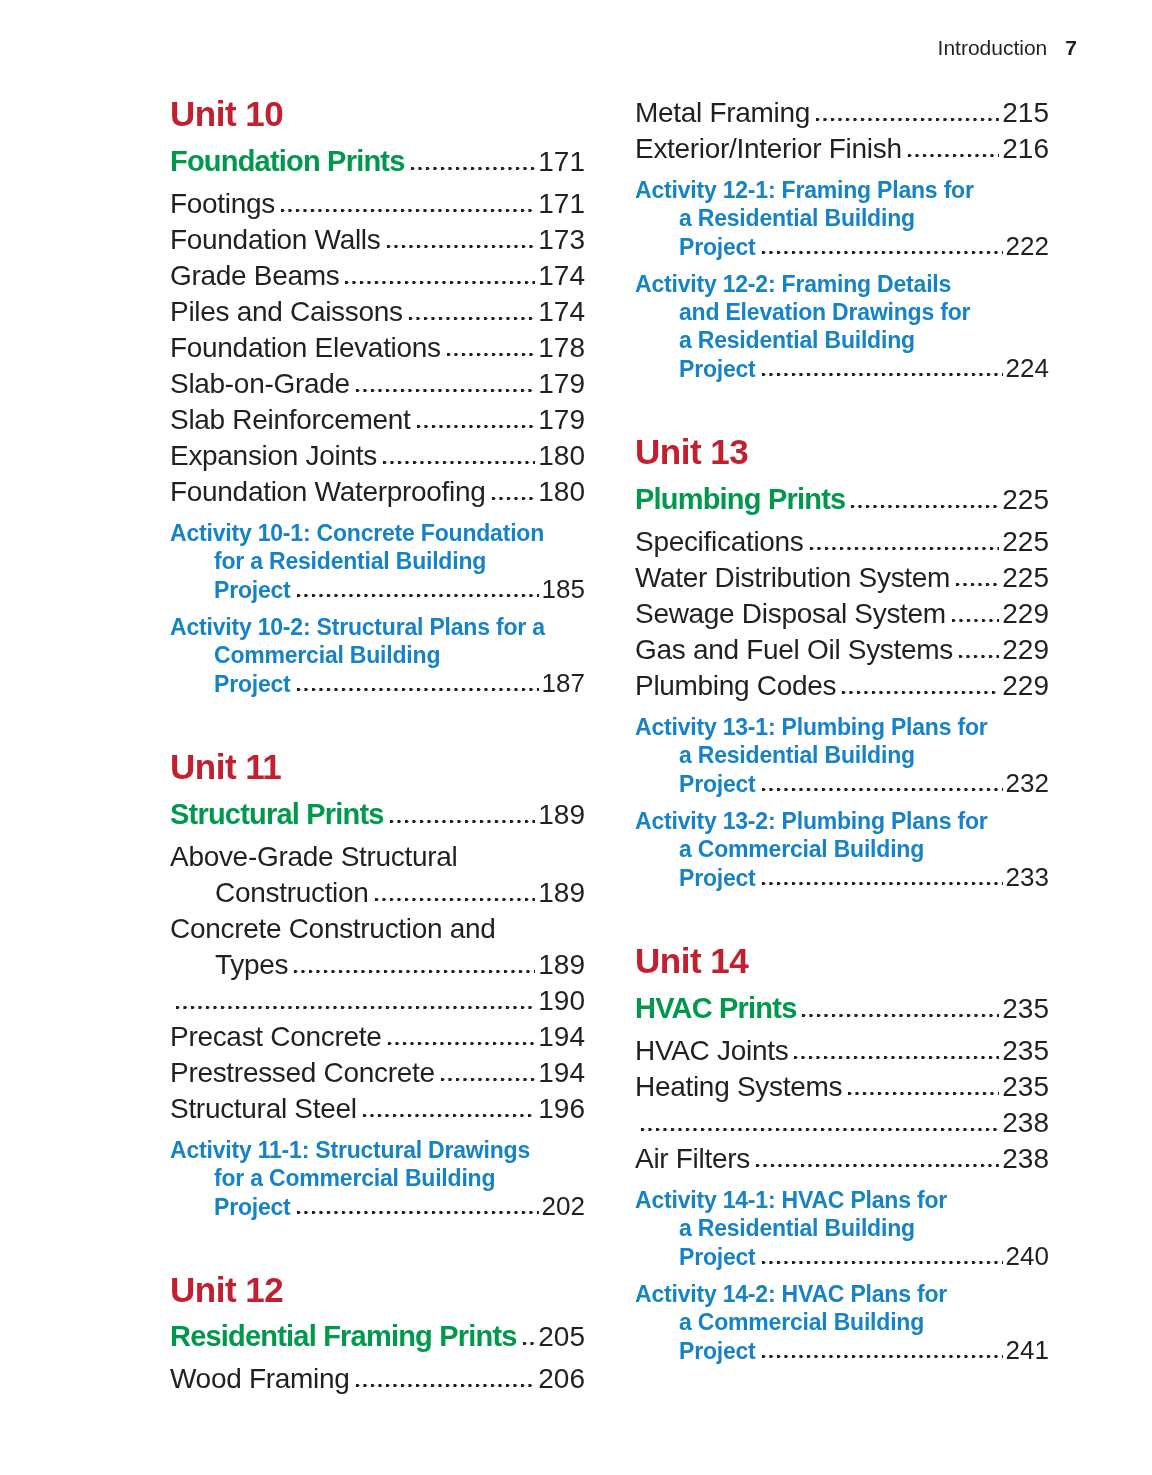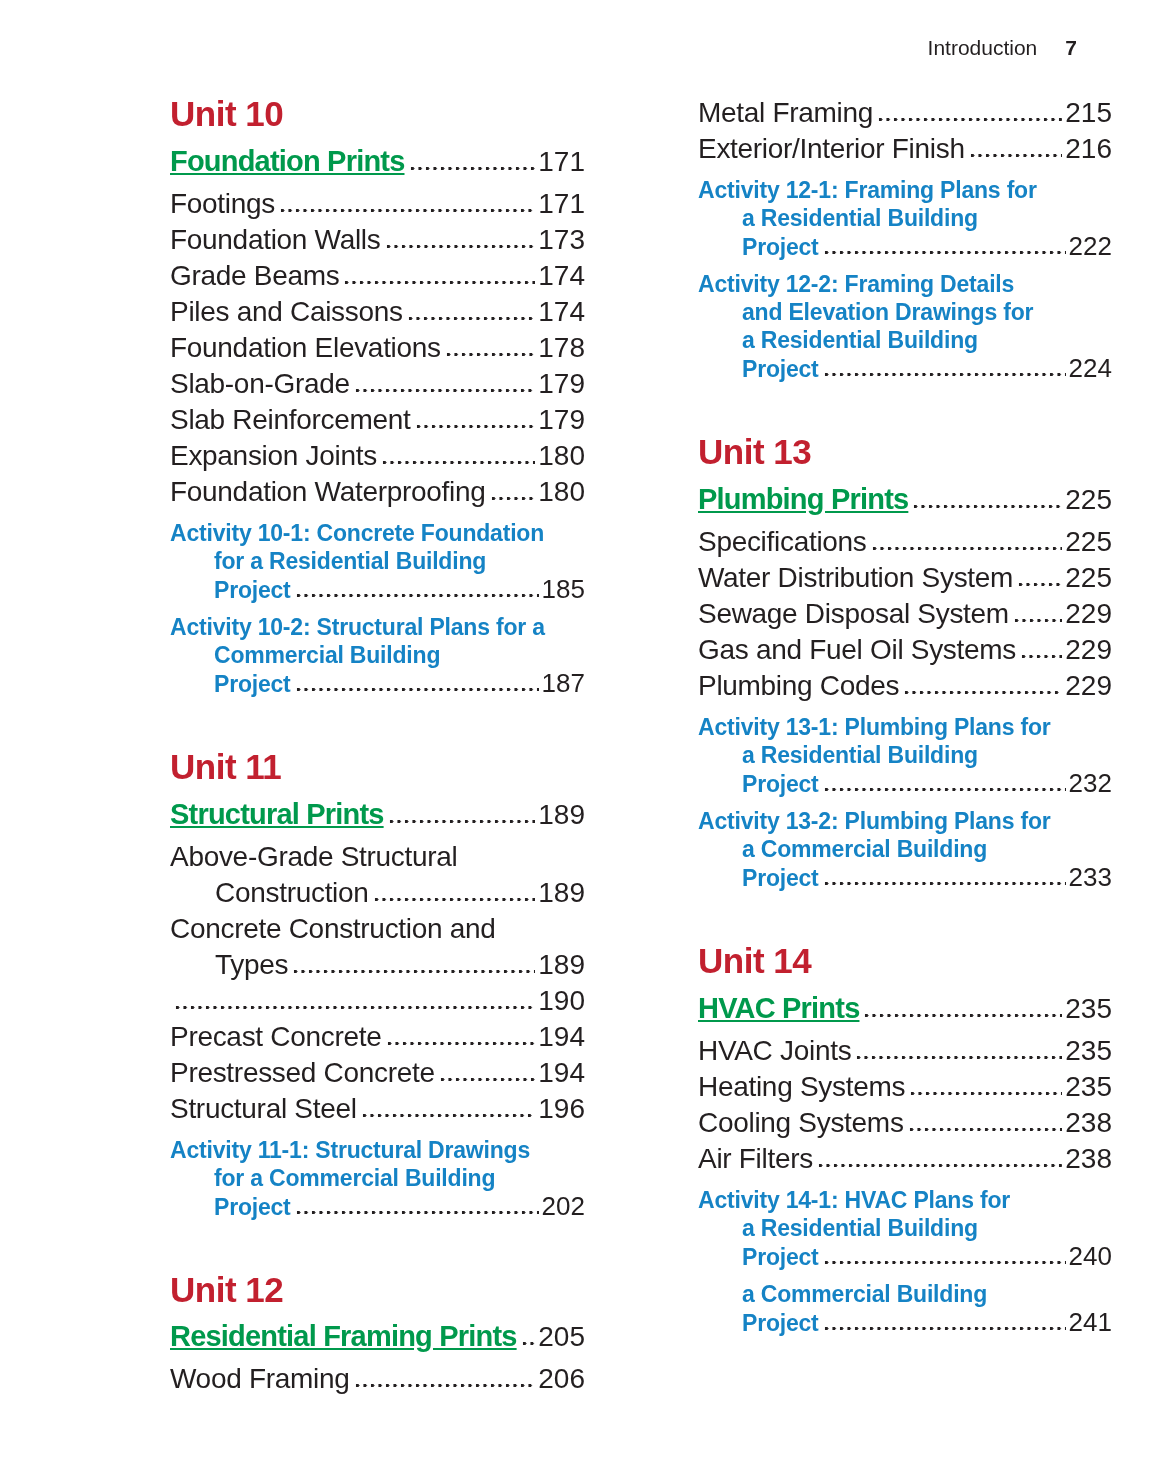--- a/index.html
+++ b/index.html
@@ -21,40 +21,40 @@
     background: #ffffff;
   }
   
   .page-header {
     position: absolute;
     top: 36px;
     right: 75px;
     font-size: 21px;
     display: flex;
     align-items: baseline;
-    gap: 28px;
+    gap: 18px;
     color: var(--ink);
   }
   .page-header .folio {
     font-weight: bold;
   }
   
   .columns {
     position: absolute;
     top: 95px;
     left: 170px;
     display: flex;
     align-items: flex-start;
     gap: 12px;
   }
   .col {
     width: 415px;
   }
   .col.right {
-    margin-left: 101px;
+    margin-left: 38px;
     width: 414px;
   }
   .unit-heading {
     font-size: 35px;
     line-height: 1.08;
     font-weight: bold;
     letter-spacing: -0.5px;
     color: var(--unit-red);
     margin: 0 0 12px 0;
   }
@@ -66,21 +66,20 @@
     align-items: baseline;
     margin: 0 0 8px 0;
   }
   .title-label {
     font-size: 29px;
     font-weight: bold;
     letter-spacing: -0.8px;
     color: var(--title-green);
     white-space: nowrap;
     flex: 0 0 auto;
-    text-decoration: underline;
   }
   .entry-block {
     font-size: 28px;
     line-height: 36px;
   }
   .entry-block .line,
   .title-row {
     white-space: nowrap;
   }
   .line {
@@ -442,21 +441,20 @@
         </div>
         <div class="entry-block">
           <div class="line">
             <span class="entry-label">Heating Systems</span>
             <span class="dots"></span>
             <span class="page-num">235</span>
           </div>
         </div>
         <div class="entry-block">
           <div class="line">
-            <span class="entry-label">Cooling Systems</span>
             <span class="dots"></span>
             <span class="page-num">238</span>
           </div>
         </div>
         <div class="entry-block">
           <div class="line">
             <span class="entry-label">Air Filters</span>
             <span class="dots"></span>
             <span class="page-num">238</span>
           </div>
@@ -468,20 +466,23 @@
           <div class="line cont">
             <span class="activity-label">a Residential Building</span>
           </div>
           <div class="line cont">
             <span class="activity-label">Project</span>
             <span class="dots"></span>
             <span class="page-num">240</span>
           </div>
         </div>
         <div class="activity-block">
+          <div class="line">
+            <span class="activity-label">Activity 14-2: HVAC Plans for</span>
+          </div>
           <div class="line cont">
             <span class="activity-label">a Commercial Building</span>
           </div>
           <div class="line cont">
             <span class="activity-label">Project</span>
             <span class="dots"></span>
             <span class="page-num">241</span>
           </div>
         </div>
       </div>

